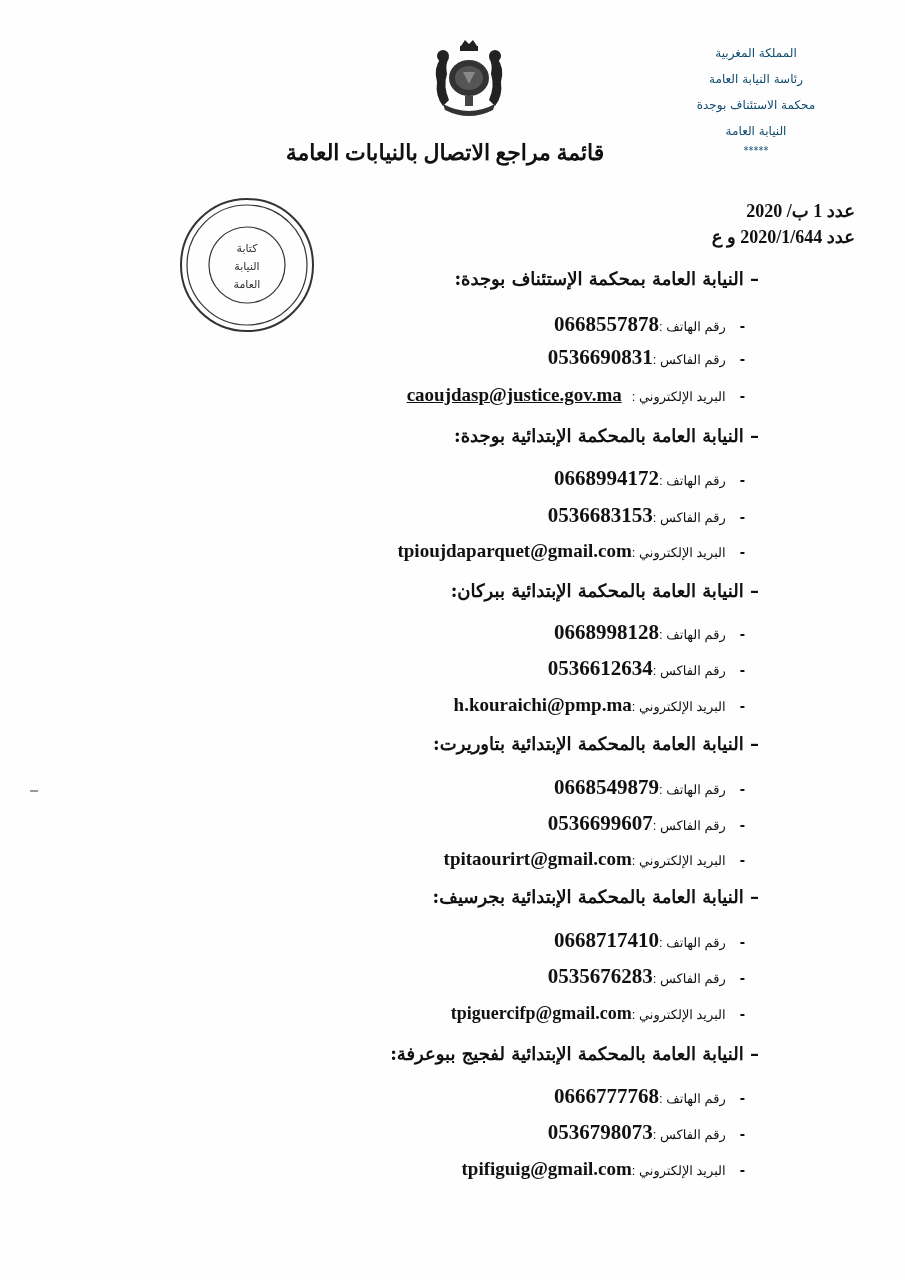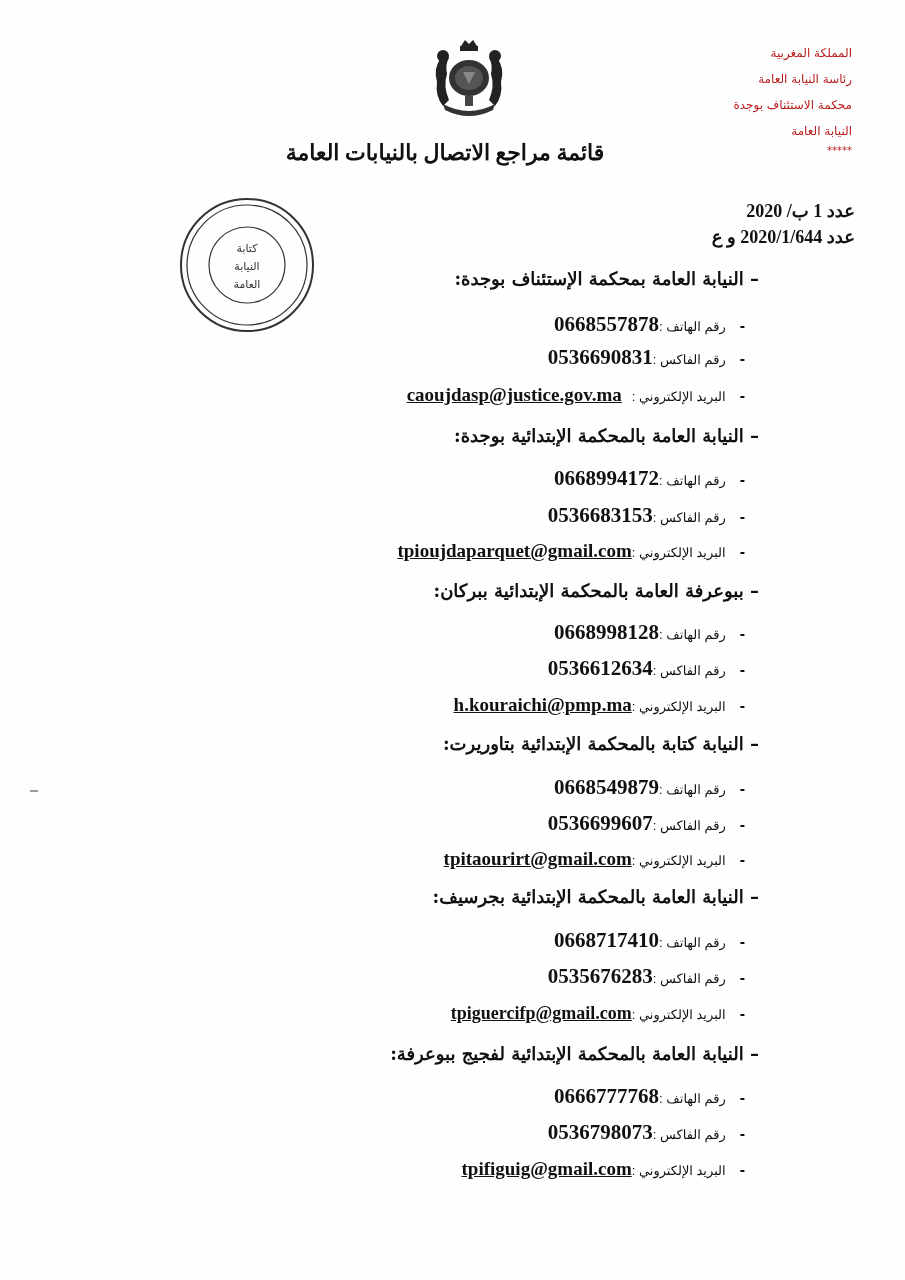--- a/index.html
+++ b/index.html
@@ -2,43 +2,43 @@
 <html><head>
 <meta charset="utf-8">
 <style>
   html, body { margin: 0; padding: 0; }
   body {
     width: 905px; height: 1280px; background: #fdfdfd; position: relative; overflow: hidden;
     font-family: "DejaVu Serif", "Liberation Serif", serif; color: #111;
   }
   .page { position: absolute; inset: 0; background: #fefefe; }
   .header-right {
-    position: absolute; top: 40px; right: 53px; width: 170px; direction: rtl; 
-    font-family: "DejaVu Sans", sans-serif; font-size: 12px; line-height: 26px; color: #b91c1c;
+    position: absolute; top: 40px; right: 64px; width: 170px; direction: rtl; text-align: center;
+    font-family: "DejaVu Sans", sans-serif; font-size: 12px; line-height: 26px; color: #0c4a6e;
   }
   .stars { font-size: 10px; line-height: 14px; }
   .emblem { position: absolute; left: 425px; top: 38px; width: 88px; height: 88px; }
   .main-title {
     position: absolute; top: 140px; left: 255px; width: 380px; direction: rtl; text-align: center;
     font-family: Liberation Serif, serif; font-weight: bold; font-size: 22px; letter-spacing: 0.5px;
   }
   .ref { position: absolute; right: 50px; direction: rtl; font-family: "Liberation Serif", serif; font-weight: bold; font-size: 18px; }
   .ref1 { top: 200px; }
   .ref2 { top: 226px; }
   .stamp { position: absolute; left: 170px; top: 190px; width: 155px; height: 150px; }
   .section { position: absolute; right: 146px; direction: rtl; text-align: center; }
   .sec-title { font-family: "DejaVu Serif", serif; font-weight: bold; font-size: 18px; white-space: nowrap; }
   .row {
     position: absolute; direction: rtl; white-space: nowrap; right: 135px;
     display: flex; align-items: baseline;
   }
   .dash { font-weight: bold; font-size: 16px; margin-left: 14px; font-family: "Liberation Sans", sans-serif; }
   .lbl { font-family: Liberation Sans, sans-serif; font-size: 13px; }
   .val { font-family: "Liberation Serif", serif; font-weight: bold; font-size: 21px; direction: ltr; }
-  .email { font-size: 19px; text-decoration: underline; }
+  .email { font-size: 19px; }
   .underline { text-decoration: underline; }
   .speck { position: absolute; left: 30px; top: 790px; width: 8px; height: 2px; background: #999; }
 </style>
 </head>
 <body>
 
 <div class="page">
 
   <div class="header-right">
     <div>المملكة المغربية</div>
@@ -114,40 +114,40 @@
     <span class="lbl">رقم الفاكس :</span>
     <span class="val">0536683153</span>
   </div>
   <div class="row" style="top:540px; right:160px">
     <span class="dash">-</span>
     <span class="lbl">البريد الإلكتروني :</span>
     <span class="val email">tpioujdaparquet@gmail.com</span>
   </div>
 
   <div class="section" style="top:580px">
-    <span class="sec-title"><span>–</span> <span>ببوعرفة العامة بالمحكمة الإبتدائية ببركان:</span></span>
+    <span class="sec-title"><span>–</span> <span>النيابة العامة بالمحكمة الإبتدائية ببركان:</span></span>
   </div>
   <div class="row" style="top:620px; right:160px">
     <span class="dash">-</span>
     <span class="lbl">رقم الهاتف :</span>
     <span class="val">0668998128</span>
   </div>
   <div class="row" style="top:656px; right:160px">
     <span class="dash">-</span>
     <span class="lbl">رقم الفاكس :</span>
     <span class="val">0536612634</span>
   </div>
   <div class="row" style="top:694px; right:160px">
     <span class="dash">-</span>
     <span class="lbl">البريد الإلكتروني :</span>
     <span class="val email">h.kouraichi@pmp.ma</span>
   </div>
 
   <div class="section" style="top:733px">
-    <span class="sec-title"><span>–</span> <span>النيابة كتابة بالمحكمة الإبتدائية بتاوريرت:</span></span>
+    <span class="sec-title"><span>–</span> <span>النيابة العامة بالمحكمة الإبتدائية بتاوريرت:</span></span>
   </div>
   <div class="row" style="top:775px; right:160px">
     <span class="dash">-</span>
     <span class="lbl">رقم الهاتف :</span>
     <span class="val">0668549879</span>
   </div>
   <div class="row" style="top:811px; right:160px">
     <span class="dash">-</span>
     <span class="lbl">رقم الفاكس :</span>
     <span class="val">0536699607</span>

